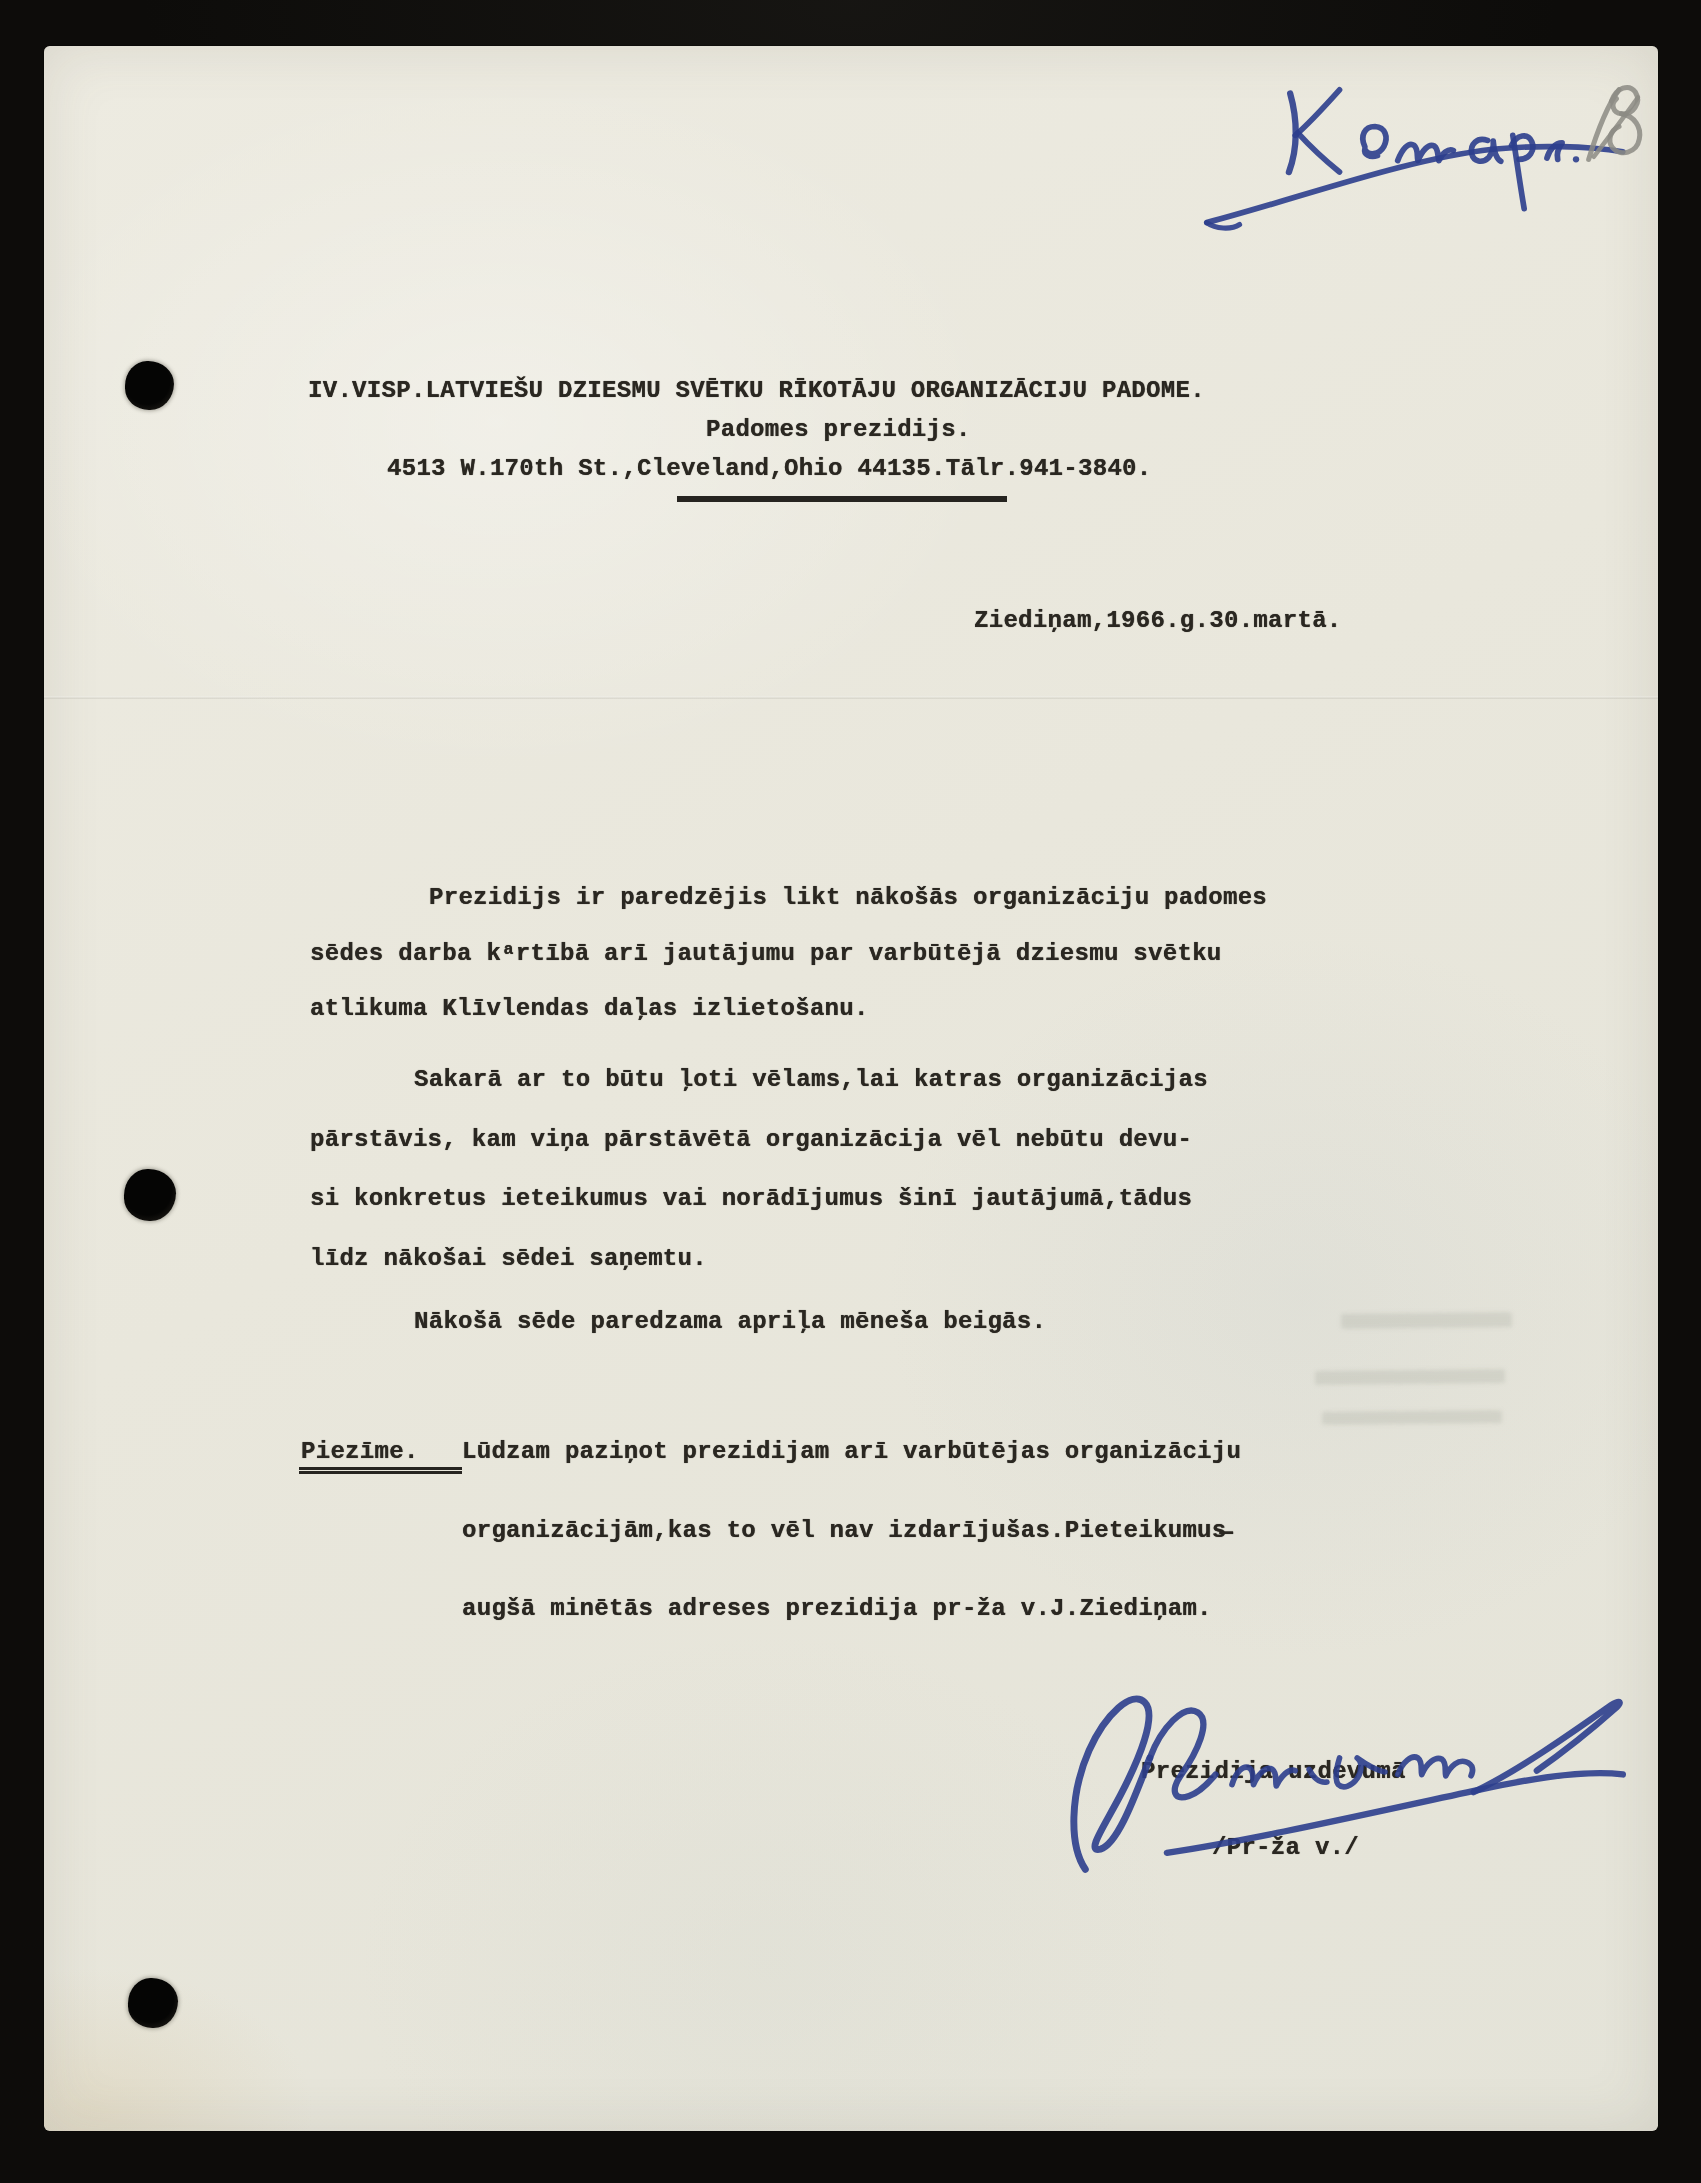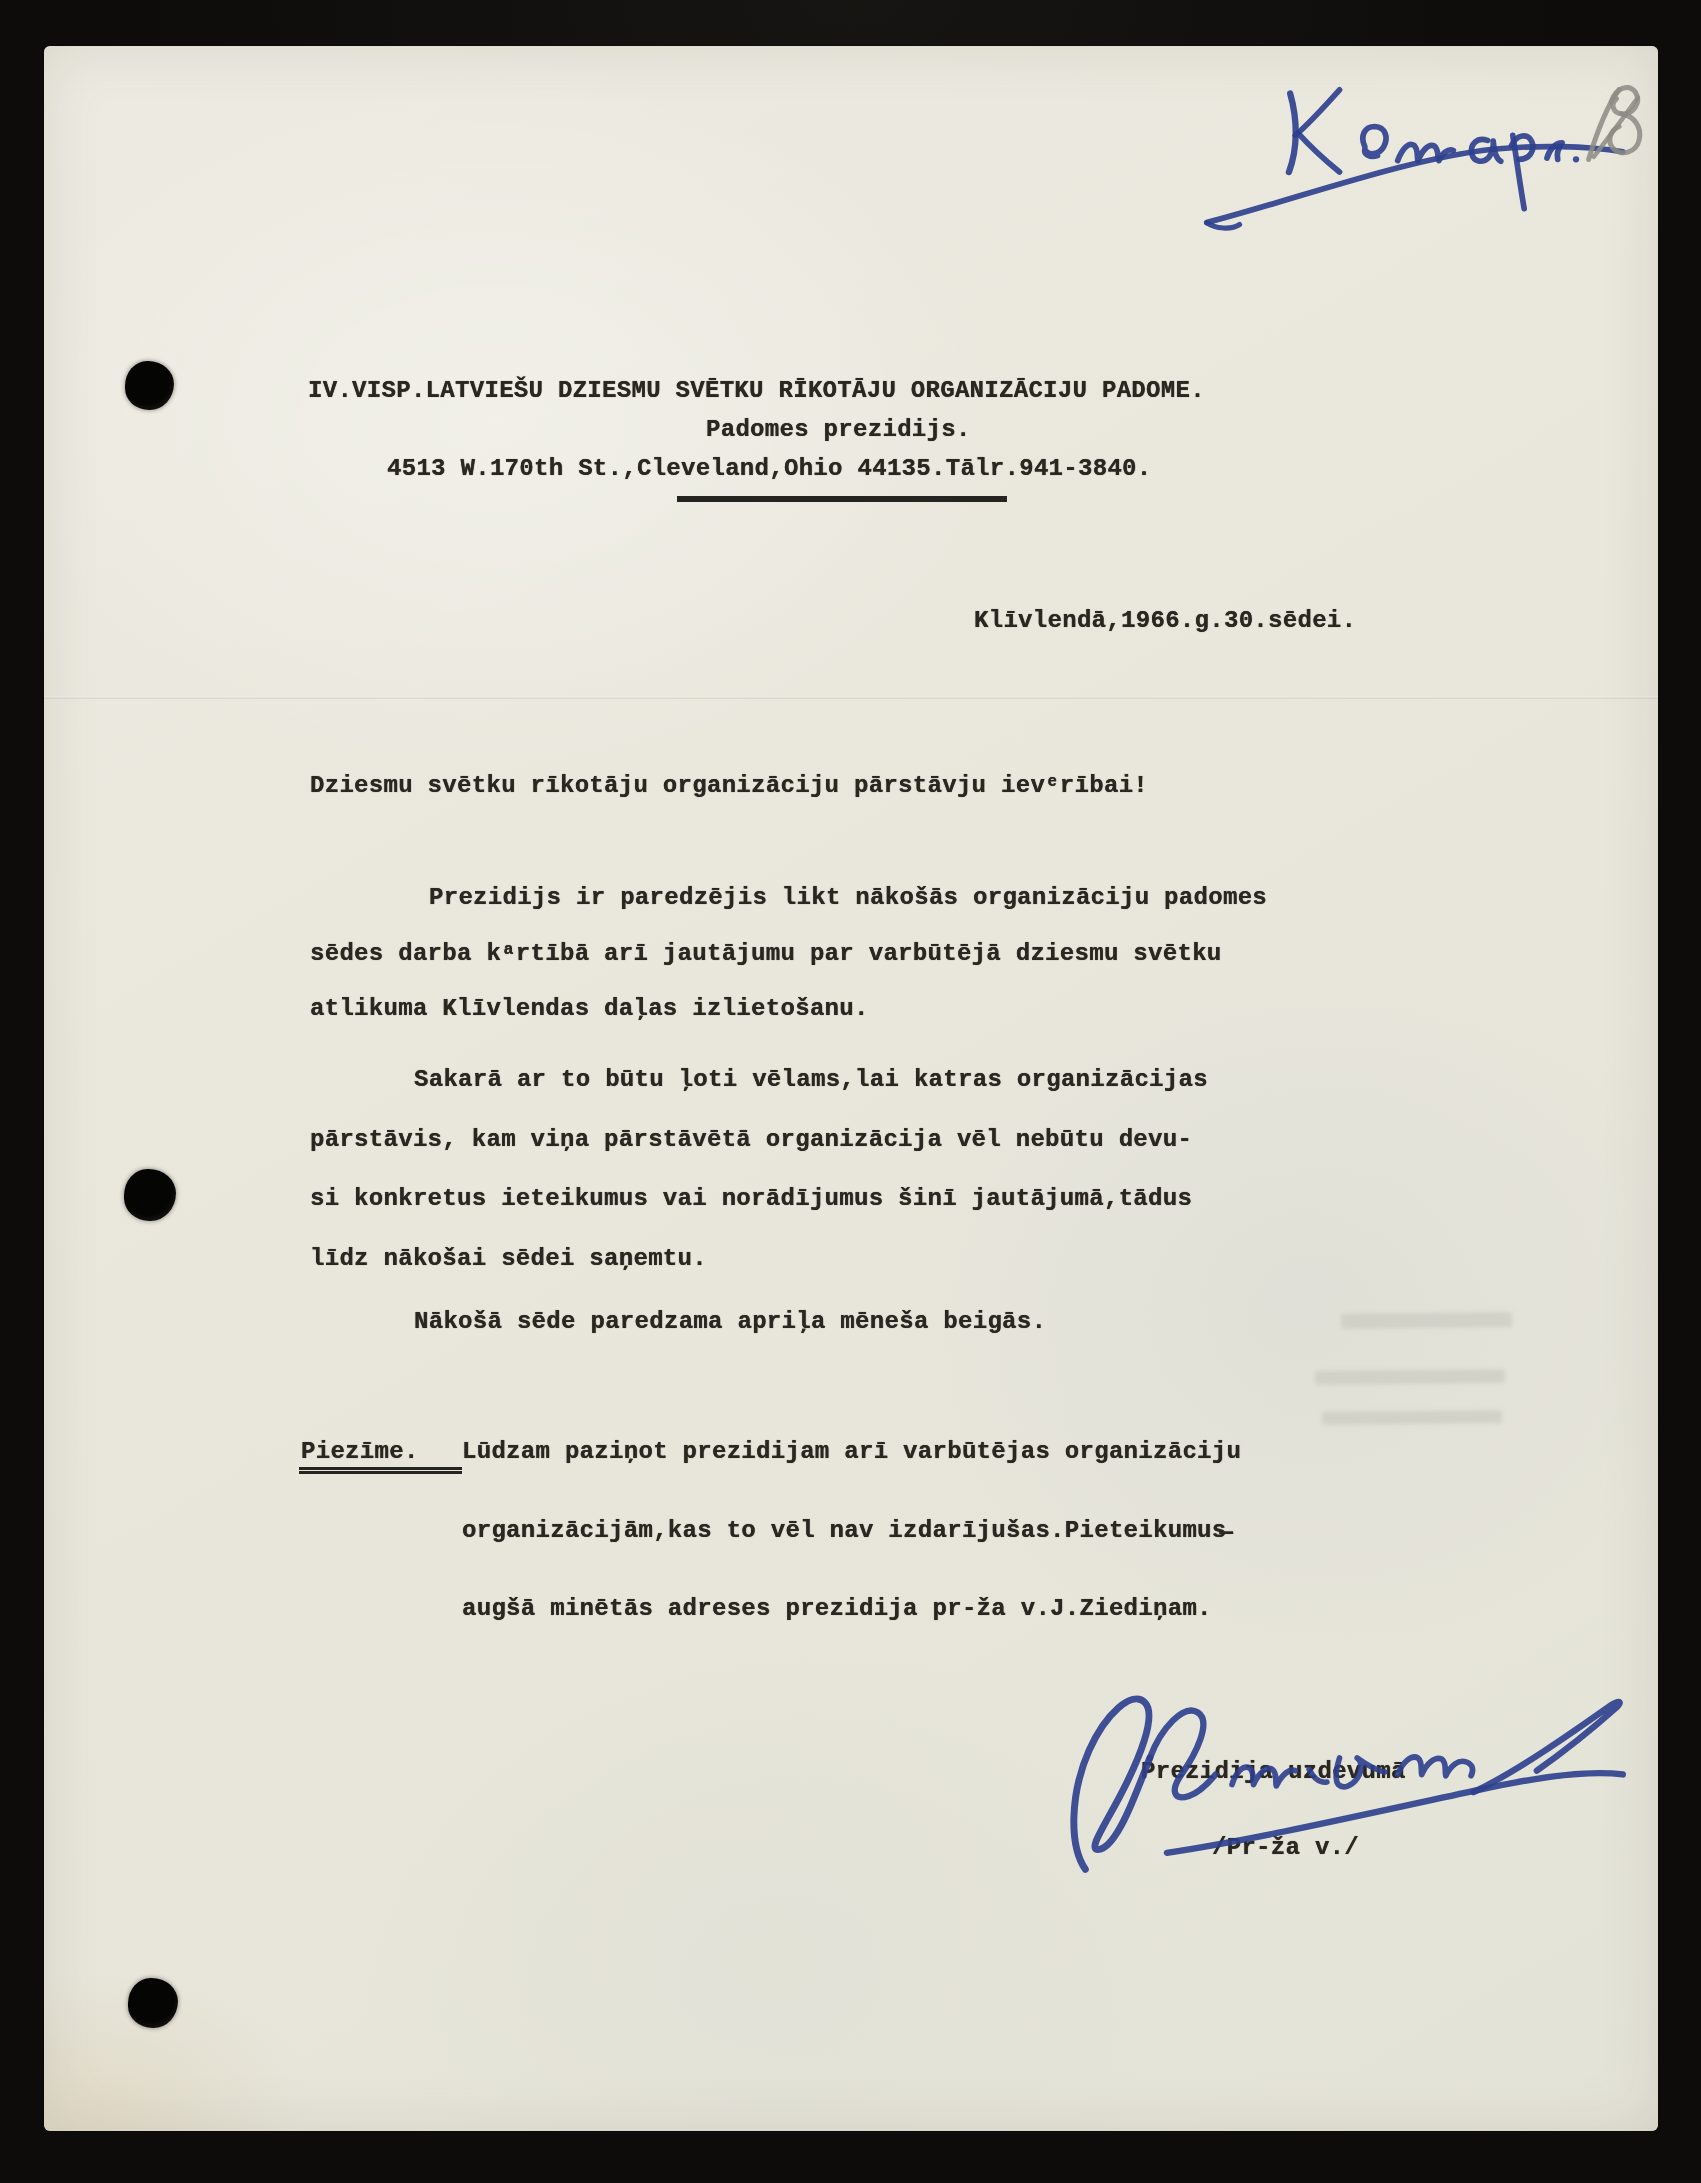--- a/index.html
+++ b/index.html
@@ -65,23 +65,22 @@
     <div class="ghost" style="left:1297px;top:1267px;width:171px;height:15px"></div>
     <div class="ghost" style="left:1271px;top:1324px;width:190px;height:14px"></div>
     <div class="ghost" style="left:1278px;top:1365px;width:180px;height:12.6px"></div>
   </div>
 
   <div class="typed" style="left:308px;top:372px">IV.VISP.LATVIEŠU DZIESMU SVĒTKU RĪKOTĀJU ORGANIZĀCIJU PADOME.</div>
   <div class="typed" style="left:706px;top:411px">Padomes prezidijs.</div>
   <div class="typed" style="left:387px;top:450px">4513 W.170th St.,Cleveland,Ohio 44135.Tālr.941-3840.</div>
   <div class="rule" style="left:677px;top:496px;width:330px;height:5.7px"></div>
 
-  <div class="typed" style="left:974px;top:602px">Klīvlendā,1966.g.30.sēdei.</div>
+  <div class="typed" style="left:974px;top:602px">Ziediņam,1966.g.30.martā.</div>
 
-  <div class="typed" style="left:310px;top:767px">Dziesmu svētku rīkotāju organizāciju pārstāvju ievᵉrībai!</div>
 
   <div class="typed" style="left:429px;top:879px">Prezidijs ir paredzējis likt nākošās organizāciju padomes</div>
   <div class="typed" style="left:310px;top:935px">sēdes darba kᵃrtībā arī jautājumu par varbūtējā dziesmu svētku</div>
   <div class="typed" style="left:310px;top:990px">atlikuma Klīvlendas daļas izlietošanu.</div>
   <div class="typed" style="left:414px;top:1061px">Sakarā ar to būtu ļoti vēlams,lai katras organizācijas</div>
   <div class="typed" style="left:310px;top:1121px">pārstāvis, kam viņa pārstāvētā organizācija vēl nebūtu devu-</div>
   <div class="typed" style="left:310px;top:1180px">si konkretus ieteikumus vai norādījumus šinī jautājumā,tādus</div>
   <div class="typed" style="left:310px;top:1240px">līdz nākošai sēdei saņemtu.</div>
   <div class="typed" style="left:414px;top:1303px">Nākošā sēde paredzama apriļa mēneša beigās.</div>
 

